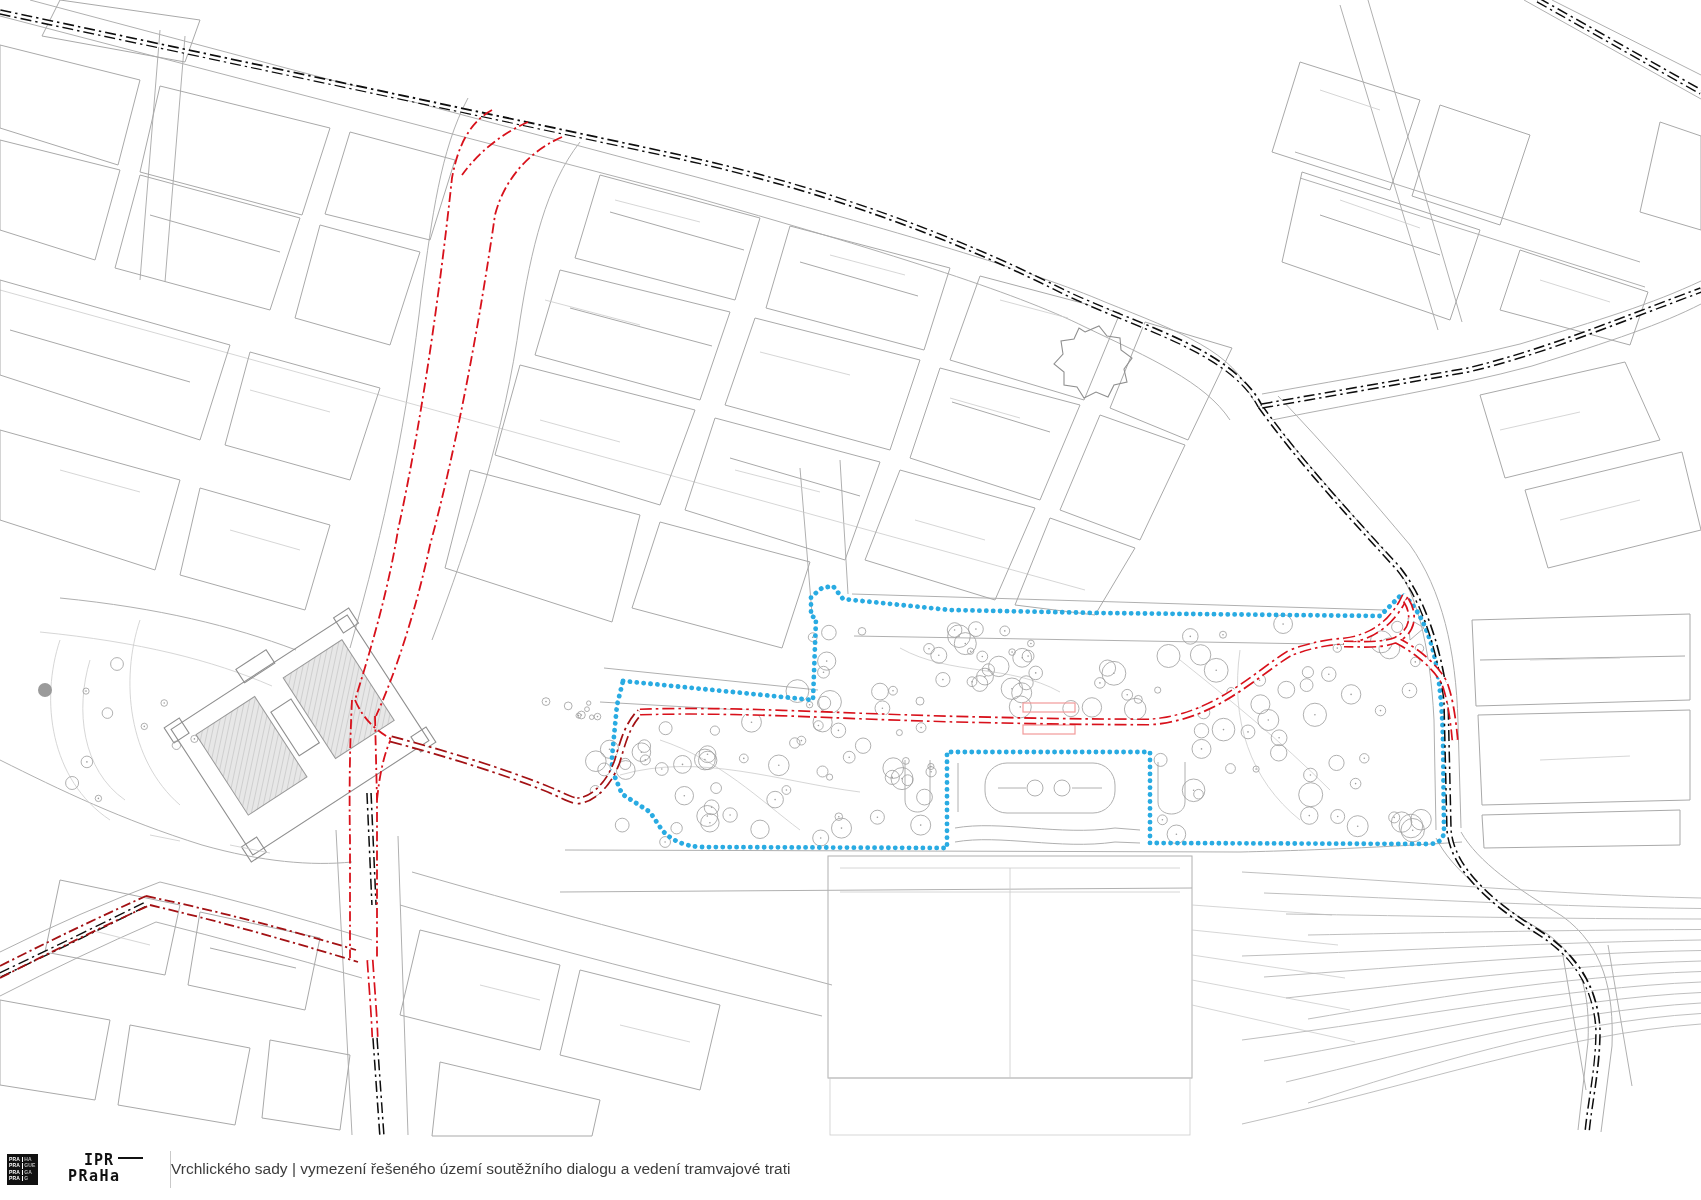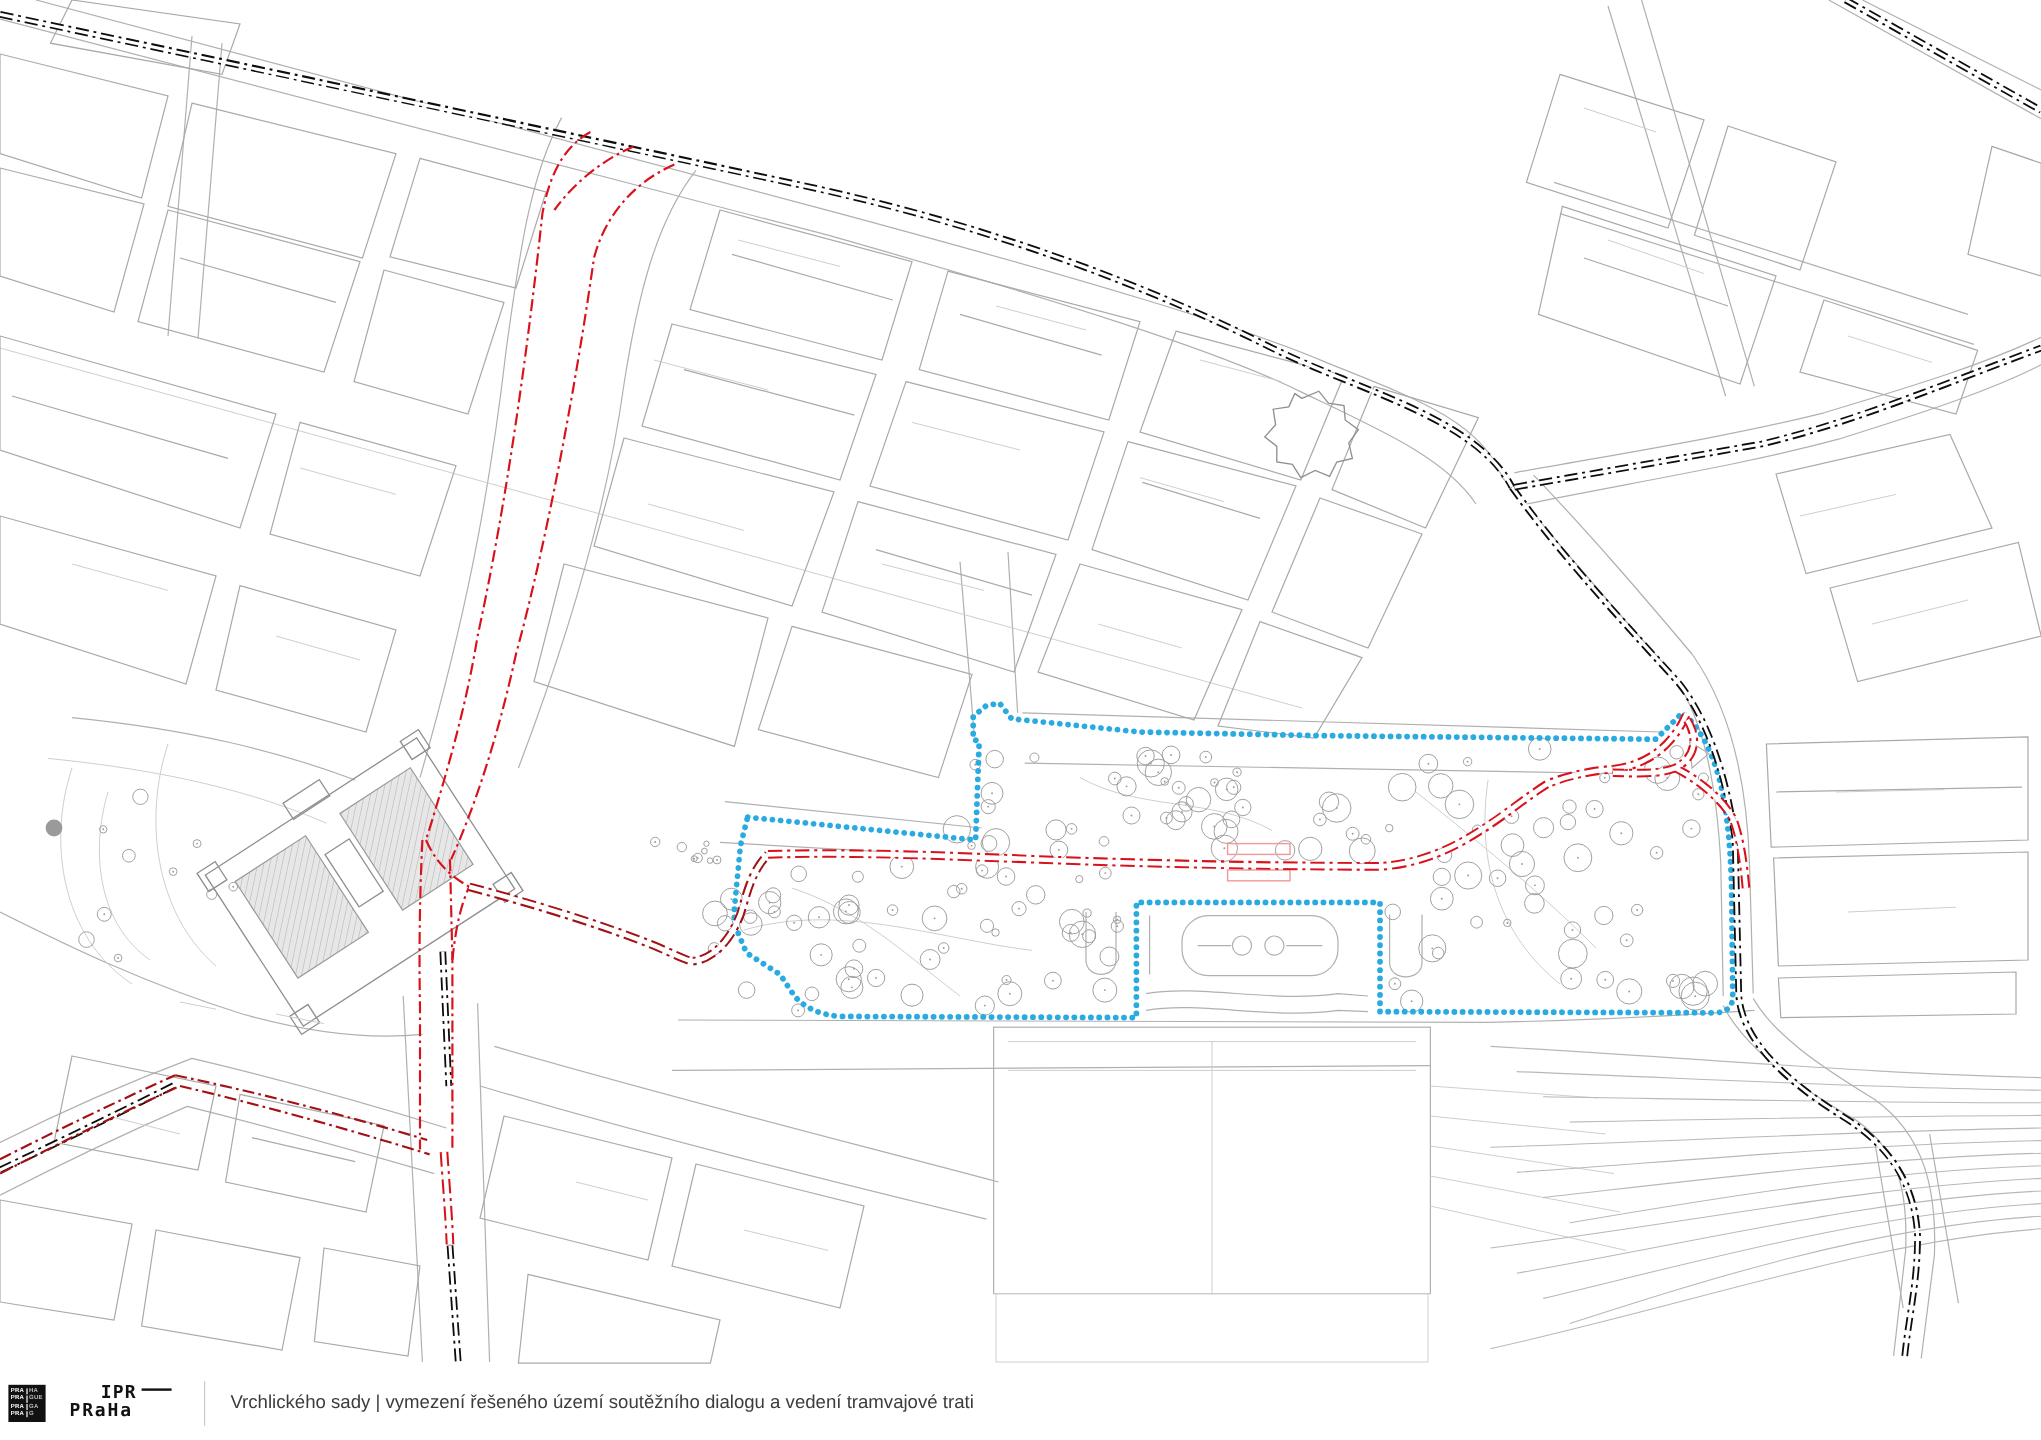--- a/index.html
+++ b/index.html
@@ -25,23 +25,23 @@
   .plat{stroke:var(--c-stop-platform,#f29a9a);stroke-width:1.2;fill:none;}
   
   .footer{position:absolute;left:0;top:1138px;width:1701px;height:62px;background:#fff;display:flex;align-items:center;}
   .lg-square{width:31px;height:31px;background:#111;margin-left:7px;display:flex;flex-direction:column;justify-content:center;gap:1px;padding:1px 0 1px 2px;box-sizing:border-box;}
   .lg-row{display:flex;color:#fff;font-size:5px;line-height:5.4px;letter-spacing:0.2px;font-weight:bold;}
   .lg-r{border-left:1px solid #fff;padding-left:1.5px;margin-left:1.5px;color:#bbb;}
   .ipr{margin-left:13px;width:92px;}
   .ipr-top{display:flex;align-items:flex-start;margin-left:33px;}
   .ipr-name{font-family:"DejaVu Sans Mono",monospace;font-weight:bold;font-size:15px;line-height:13px;letter-spacing:1px;color:#111;}
   .ipr-dash{display:inline-block;width:52px;height:2.5px;background:#111;margin-left:4px;margin-top:3px;}
-  .ipr-bot{font-family:"DejaVu Sans Mono",monospace;font-weight:bold;font-size:15px;line-height:15px;letter-spacing:1.5px;color:#111;margin-left:7px;}
+  .ipr-bot{font-family:"DejaVu Sans Mono",monospace;font-weight:bold;font-size:15px;line-height:15px;letter-spacing:1.5px;color:#111;margin-left:17px;}
   .f-divider{width:1px;height:37px;background:#c9c9c9;margin-left:27px;}
-  .f-title{font-size:15.5px;color:#3c3c3c;margin-left:21px;white-space:nowrap;}
+  .f-title{font-size:15.5px;color:#3c3c3c;white-space:nowrap;}
 </style>
 </head>
 <body>
 
 <div class="map-wrap">
 <svg width="1701" height="1200" viewBox="0 0 1701 1200" xmlns="http://www.w3.org/2000/svg">
   <defs>
     <pattern id="hatch" width="5" height="5" patternUnits="userSpaceOnUse" patternTransform="rotate(45)">
       <rect width="5" height="5" fill="#e7e7e7"></rect>
           <line x1="0" y1="0" x2="0" y2="5" stroke="#b8b8b8" stroke-width="1"></line>

